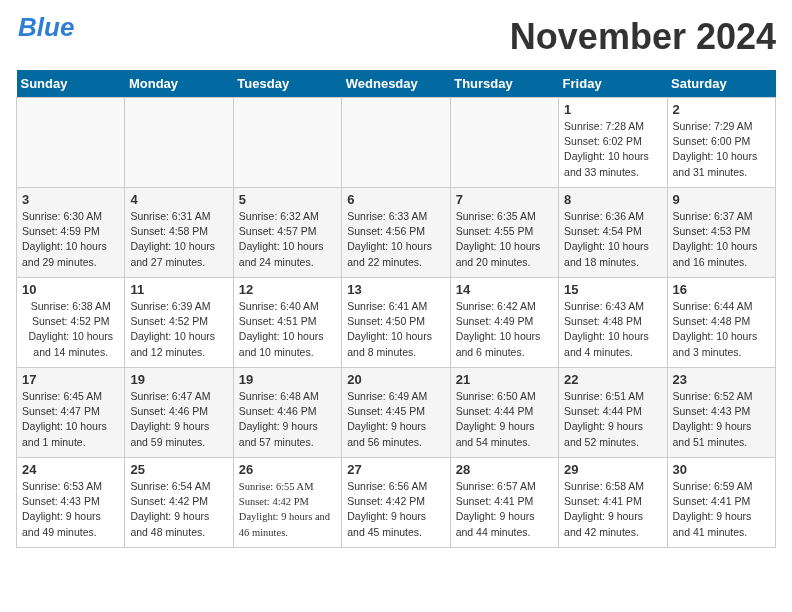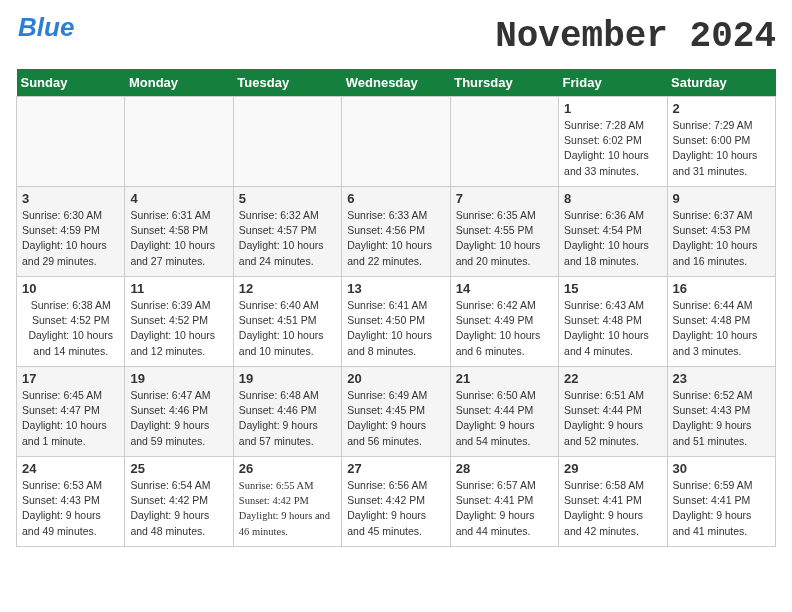--- a/index.html
+++ b/index.html
@@ -16,38 +16,37 @@
       align-items: flex-start;
       margin-bottom: 12px;
     }
     .logo {
       display: flex;
       flex-direction: column;
       align-items: flex-start;
     }
     .title-section {
       text-align: right;
-      font-family: Liberation Mono, monospace;
     }
     .month-title {
       font-size: 36px;
       font-weight: bold;
       color: #333;
     }
     .location-title {
       font-size: 16px;
       color: #555;
     }
     table {
       width: 100%;
       border-collapse: collapse;
       table-layout: fixed;
     }
     thead th {
-      background: #15803d;
+      background: #0369a1;
       color: #fff;
       font-size: 13px;
       padding: 6px 4px;
       text-align: left;
       font-weight: bold;
     }
     tbody td {
       border: 1px solid #ccc;
       vertical-align: top;
       padding: 4px 5px;

